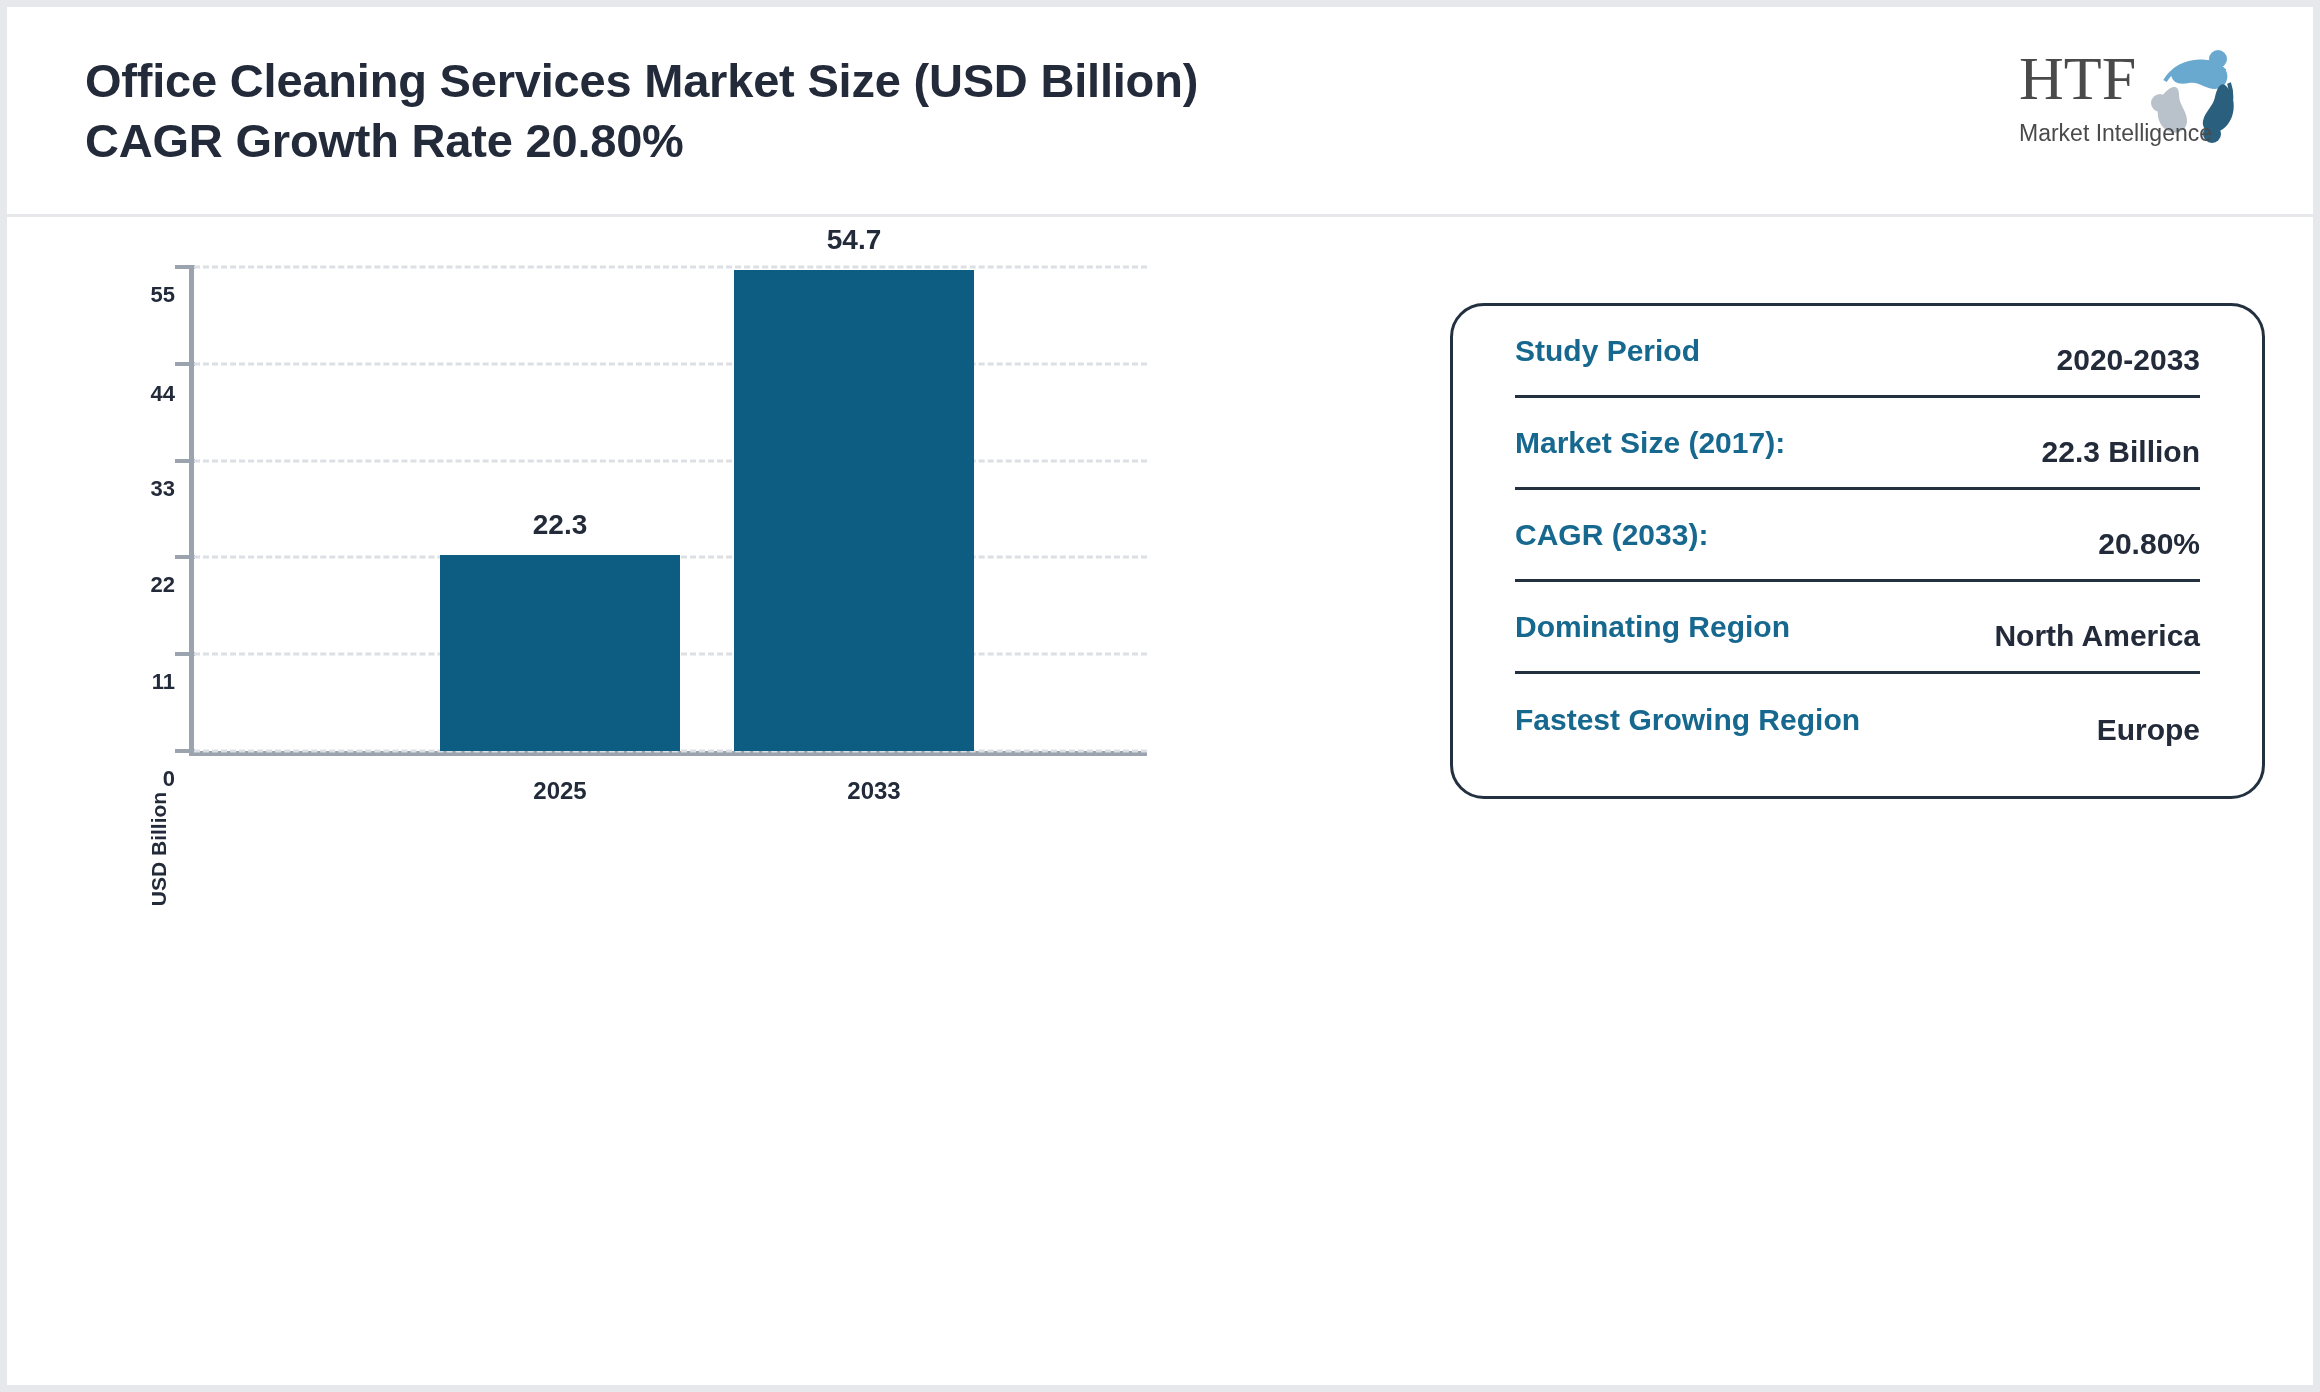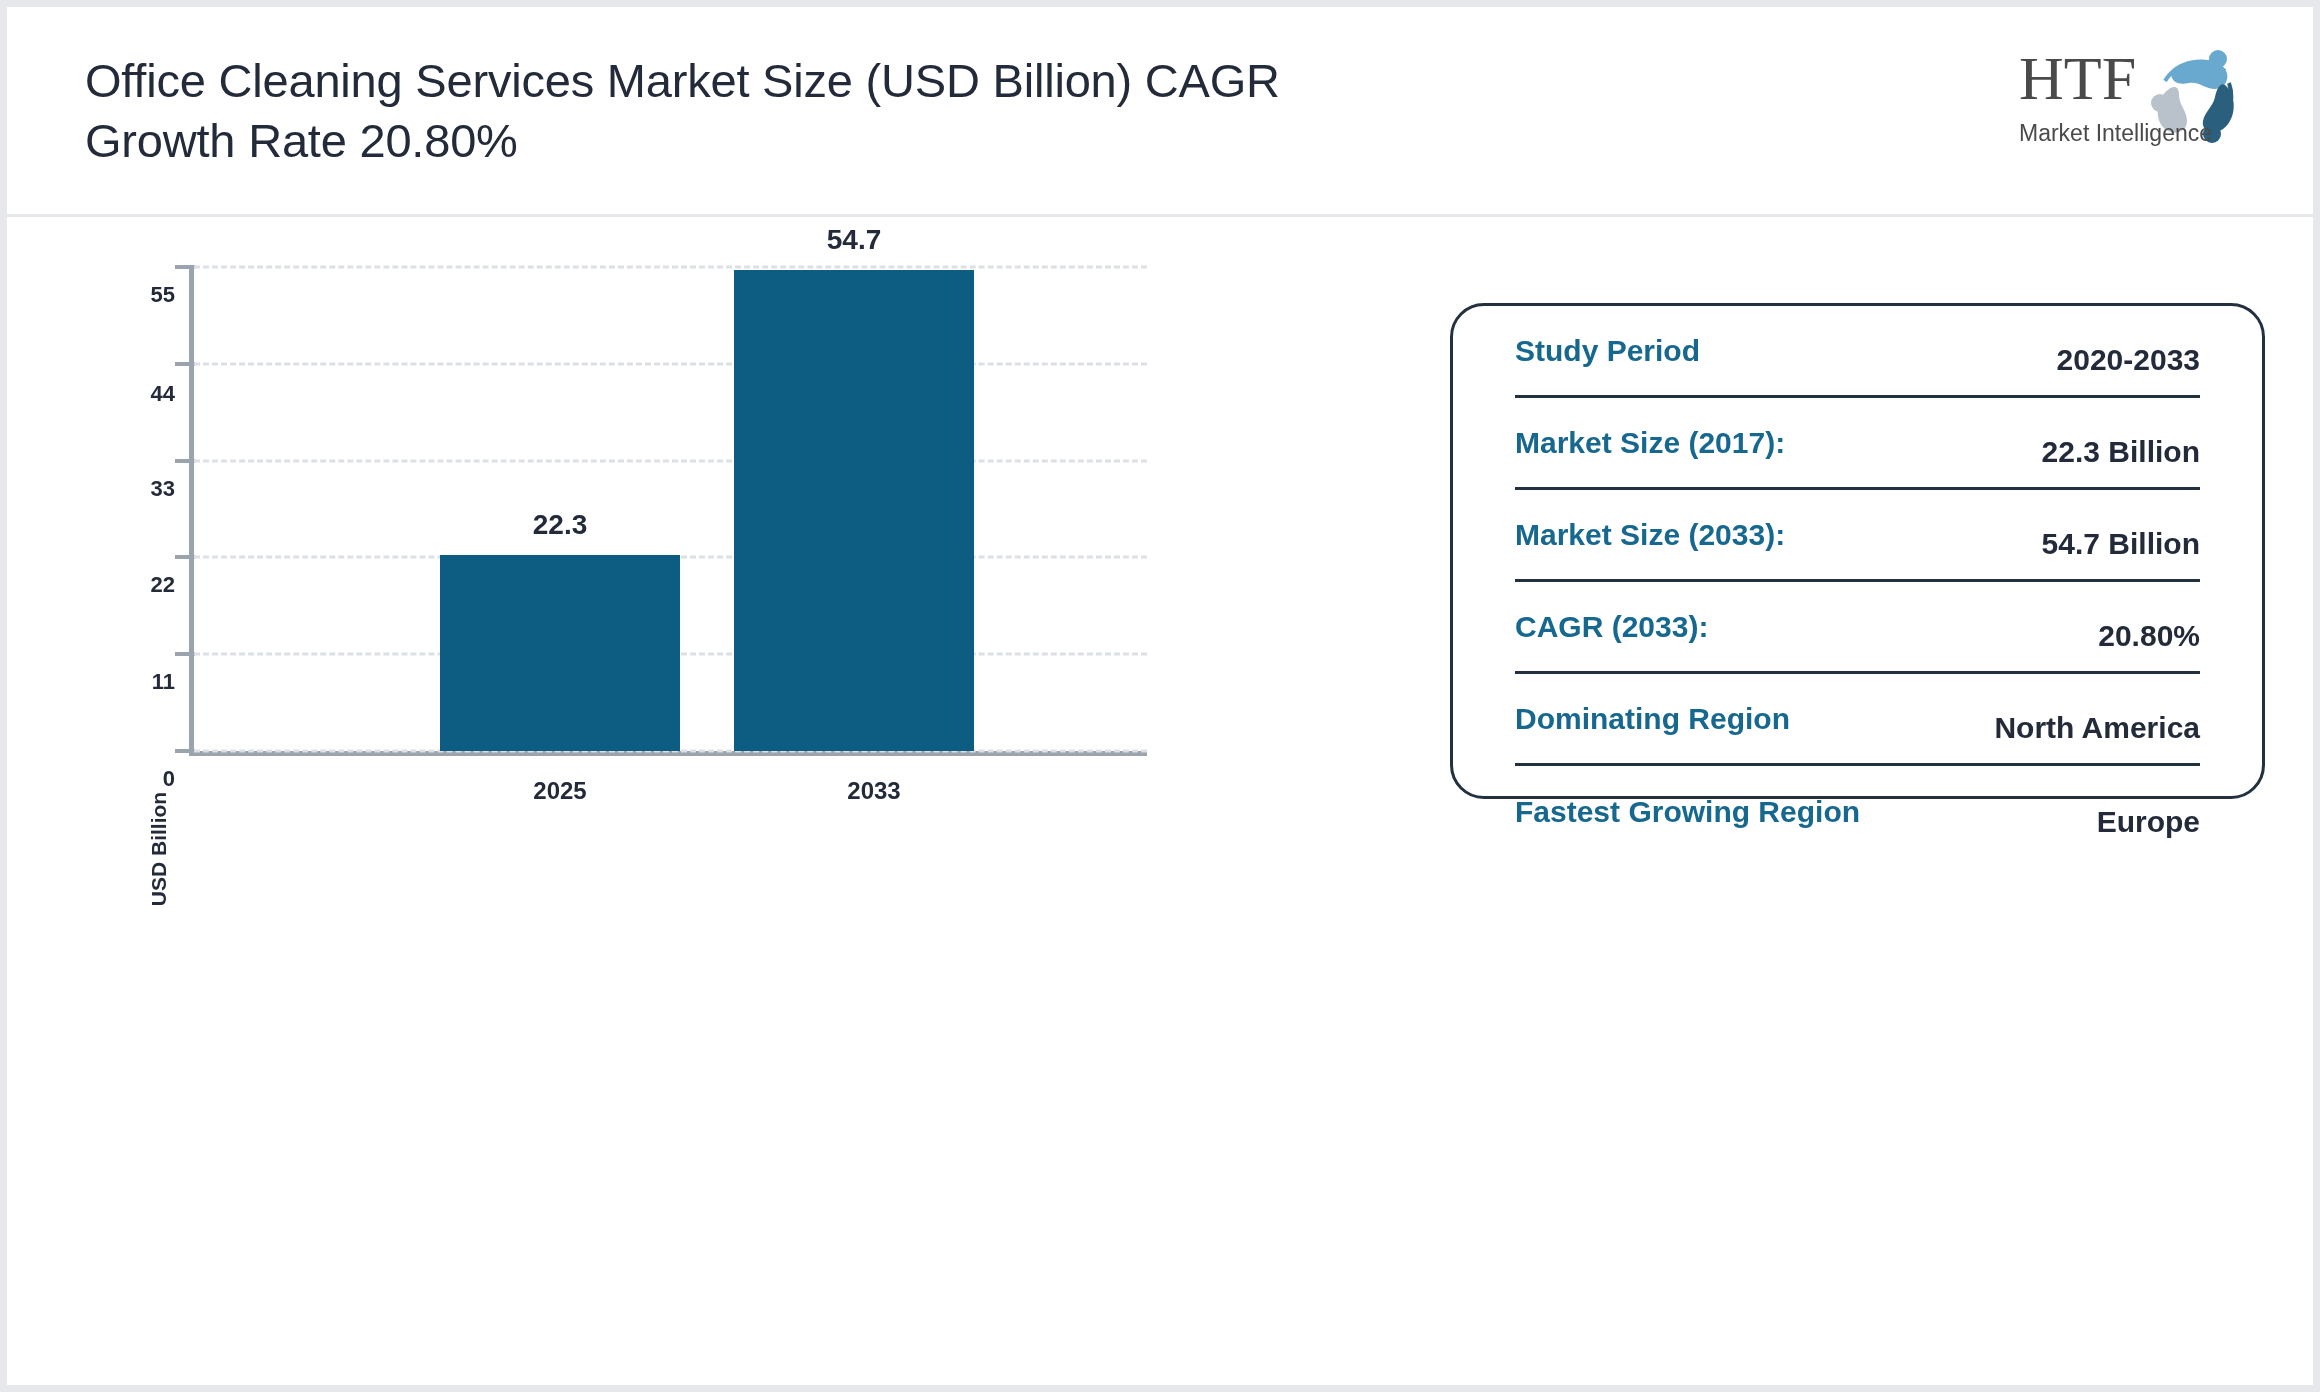--- a/index.html
+++ b/index.html
@@ -21,21 +21,21 @@
     position: absolute; left: 0; top: 0;
     width: 2306px; height: 210px;
     border-bottom: 3px solid #e6e8eb;
     background: #ffffff;
   }
   #title {
     position: absolute;
     left: 78px; top: 44px;
     width: 1250px;
     font-size: 47px;
-    font-weight: normal;
+    font-weight: bold;
     line-height: 1.28;
     color: #232b3a;
     letter-spacing: -0.2px;
   }
   #logo {
     position: absolute;
     right: 42px; top: 30px;
     width: 252px; height: 118px;
   }
   #logo svg { display: block; width: 252px; height: 118px; }
@@ -215,24 +215,20 @@
   <div id="card">
       <div class="card-row">
         <div class="card-label" style="color: rgb(22, 104, 143);">Study Period</div>
         <div class="card-value" style="color: rgb(35, 43, 58);">2020-2033</div>
       </div>
       <div class="card-row">
         <div class="card-label" style="color: rgb(22, 104, 143);">Market Size (2017):</div>
         <div class="card-value" style="color: rgb(35, 43, 58);">22.3 Billion</div>
       </div>
       <div class="card-row">
-        <div class="card-label" style="color: rgb(22, 104, 143);">Market Size (2033):</div>
-        <div class="card-value" style="color: rgb(35, 43, 58);">54.7 Billion</div>
-      </div>
-      <div class="card-row">
         <div class="card-label" style="color: rgb(22, 104, 143);">CAGR (2033):</div>
         <div class="card-value" style="color: rgb(35, 43, 58);">20.80%</div>
       </div>
       <div class="card-row">
         <div class="card-label" style="color: rgb(22, 104, 143);">Dominating Region</div>
         <div class="card-value" style="color: rgb(35, 43, 58);">North America</div>
       </div>
       <div class="card-row">
         <div class="card-label" style="color: rgb(22, 104, 143);">Fastest Growing Region</div>
         <div class="card-value" style="color: rgb(35, 43, 58);">Europe</div>

